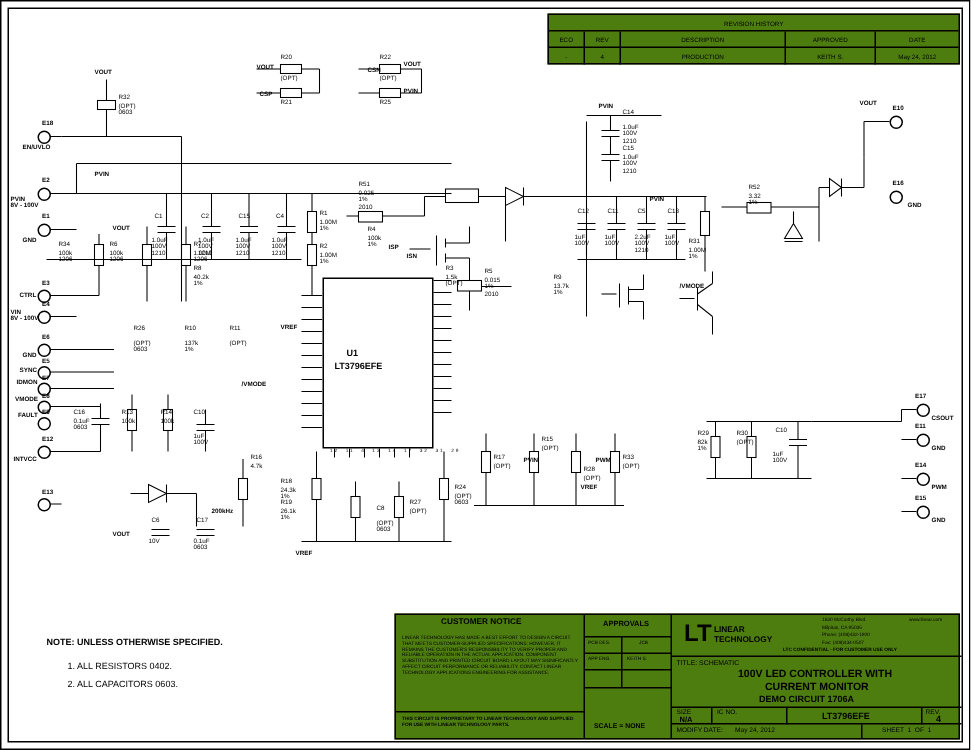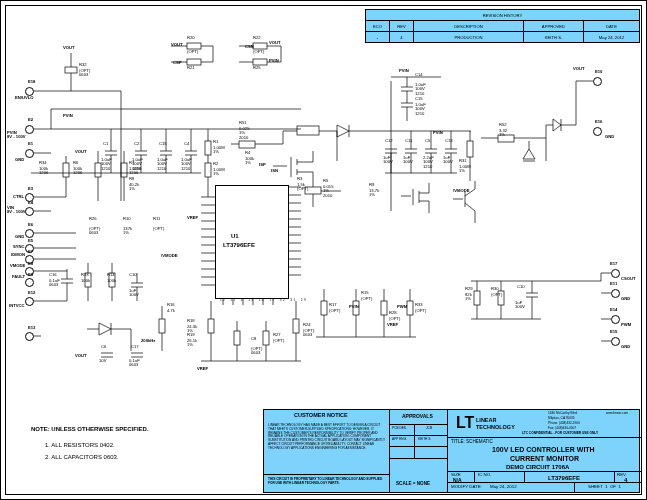--- a/index.html
+++ b/index.html
@@ -7,21 +7,21 @@
   #sheet{
     position:relative;width:647px;height:500px;background:#ffffff;
     border:1px solid #000;box-sizing:border-box;overflow:hidden;
   }
   .frame{position:absolute;left:4px;top:4px;right:4px;bottom:4px;border:1px solid #000;box-sizing:border-box;}
   .abs{position:absolute;box-sizing:border-box;}
   .txt{position:absolute;font-size:4.2px;line-height:1.05;color:#000;white-space:pre;}
   .txt.b{font-weight:bold;}
   .pad{position:absolute;width:7px;height:7px;border-radius:50%;border:1px solid #000;background:#fff;}
   .ic{position:absolute;border:1px solid #000;background:#fff;}
-  .tbl{position:absolute;border:1px solid #000;box-sizing:border-box;background:#7dd3fc;padding-left:31px;}
+  .tbl{position:absolute;border:1px solid #000;box-sizing:border-box;background:#4d7c0f;padding-left:31px;}
   .cell{position:absolute;border-right:1px solid #000;border-bottom:1px solid #000;box-sizing:border-box;
         font-size:4.2px;display:flex;align-items:center;justify-content:center;text-align:center;white-space:pre-line;}
   .note{position:absolute;font-size:6px;line-height:1.5;}
   .tiny{font-size:3.2px;}
   .ltlogo{position:absolute;font-weight:bold;}
   svg{display:block;overflow:visible;}
 </style>
 </head>
 <body>
 

